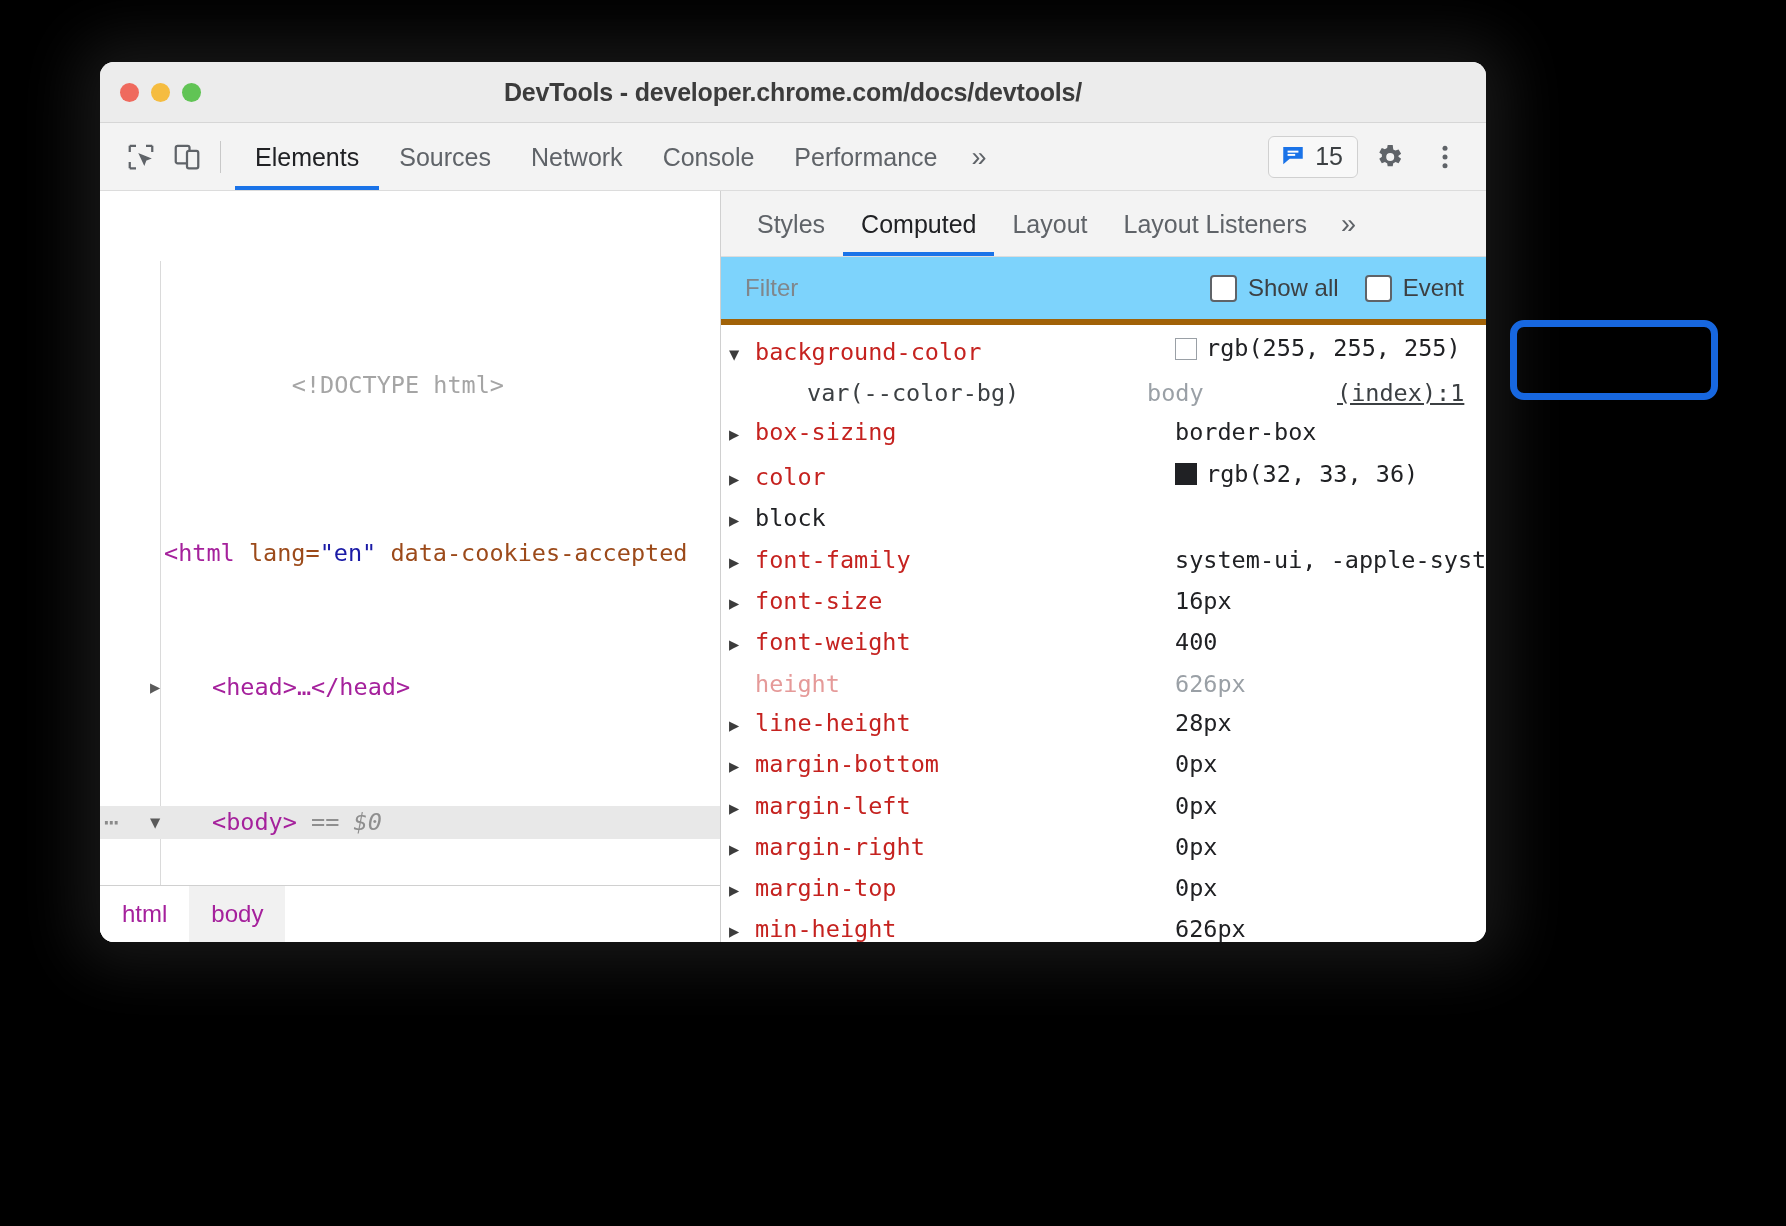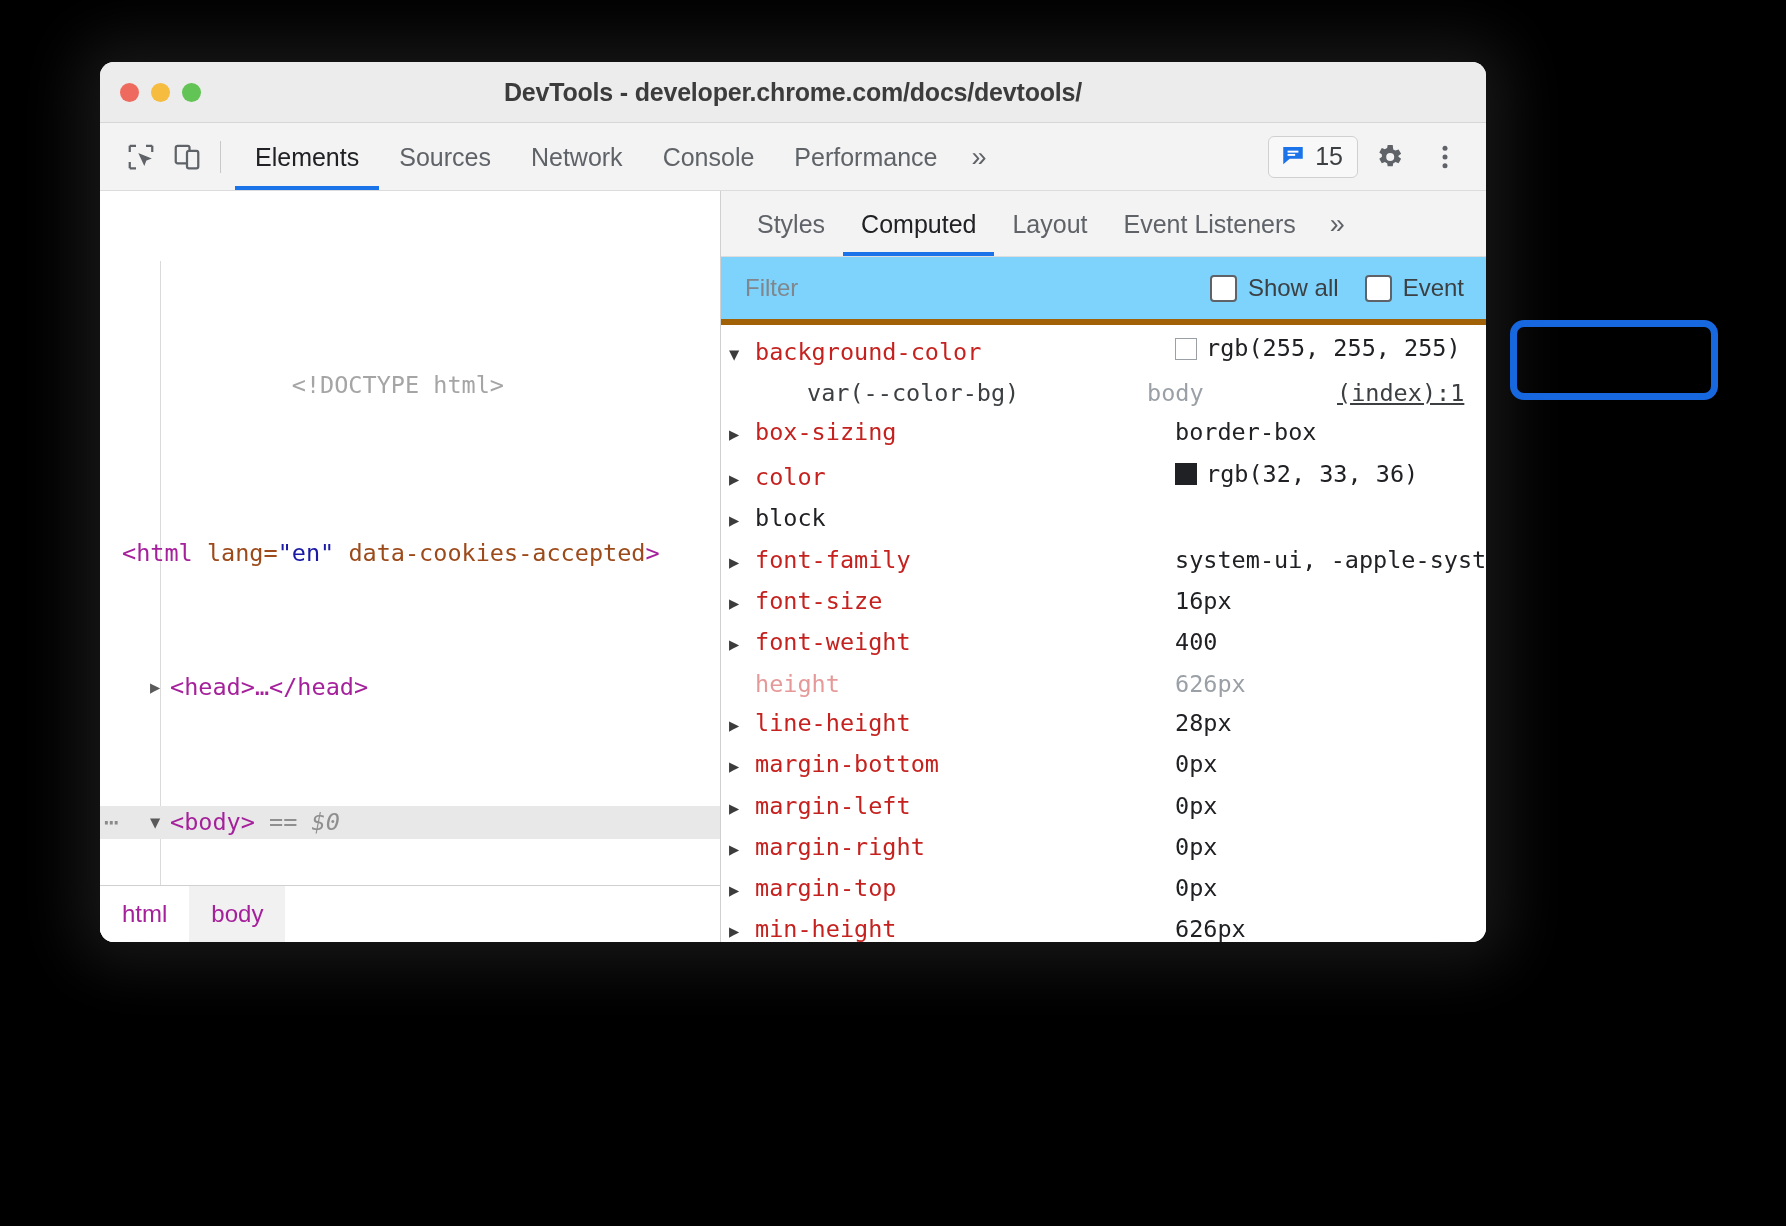--- a/index.html
+++ b/index.html
@@ -164,21 +164,21 @@
   }
   .ellipsis-gutter {
     position: absolute;
     left: 4px;
     color: #8a8a8a;
     letter-spacing: 1px;
   }
   .indent1 { padding-left: 50px; }
 
   .tk-doctype { color: #a5a5a5; }
-  .tk-tag  { color: #a5219c; }
+  .tk-tag  { color: #a5219c; margin-left: 42px; }
   .tk-attr { color: #9c4a1a; }
   .tk-val  { color: #1a1aa6; }
   .tk-gray { color: #8f8f8f; }
   .tk-var  { color: #8f8f8f; font-style: italic; }
 
   .tree-guide {
     position: absolute;
     top: 70px;
     bottom: 0;
     width: 1px;
@@ -445,21 +445,21 @@
           <div class="crumb active">body</div>
         </div>
       </div>
 
       <div class="pane-right">
 
         <div class="sub-tabs">
           <div class="sub-tab">Styles</div>
           <div class="sub-tab active">Computed</div>
           <div class="sub-tab">Layout</div>
-          <div class="sub-tab">Event Listeners</div>
+          <div class="sub-tab">Layout Listeners</div>
           <div class="sub-tab chev">»</div>
         </div>
 
         <div class="filter-bar">
           <input class="filter-input" type="text" placeholder="Filter" style="">
           <div class="chk-group">
             <span class="chkbox"></span>
             <span class="chk-label">Show all</span>
           </div>
           <div class="chk-group">

